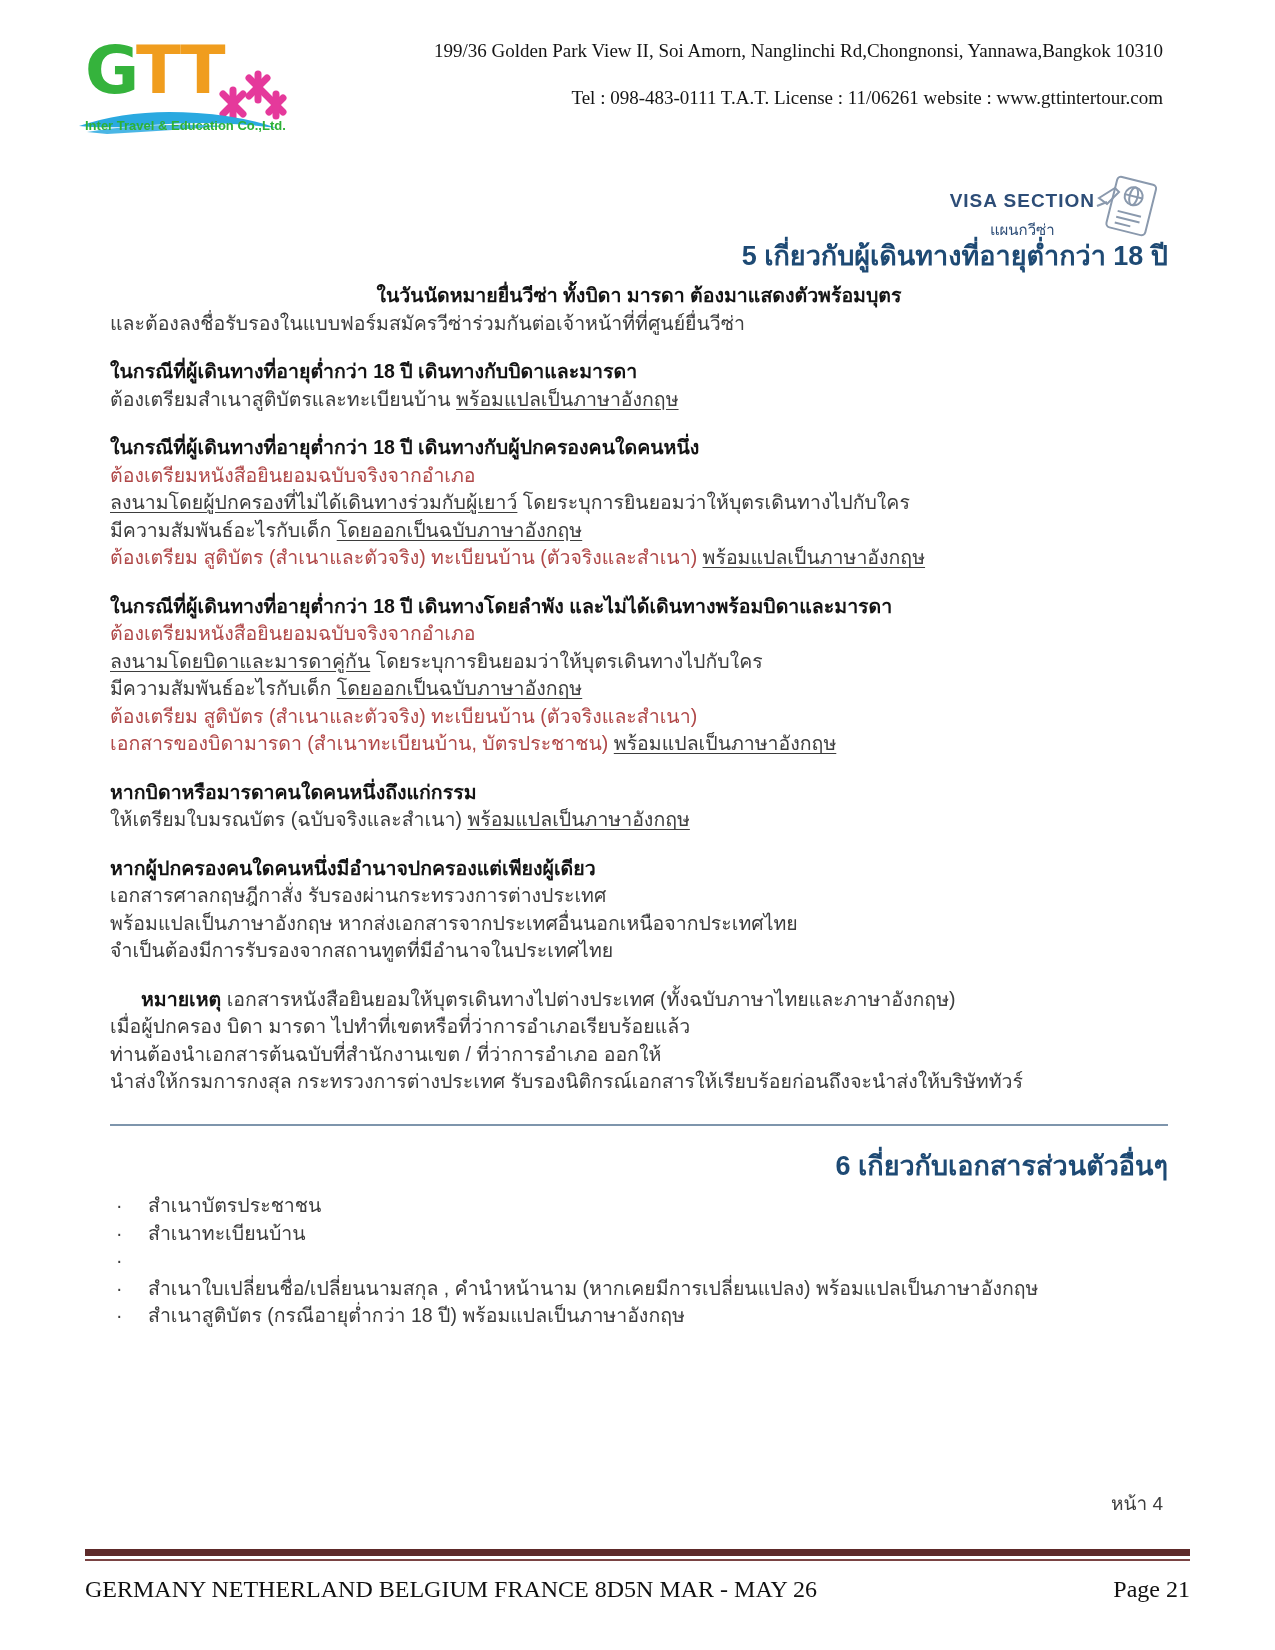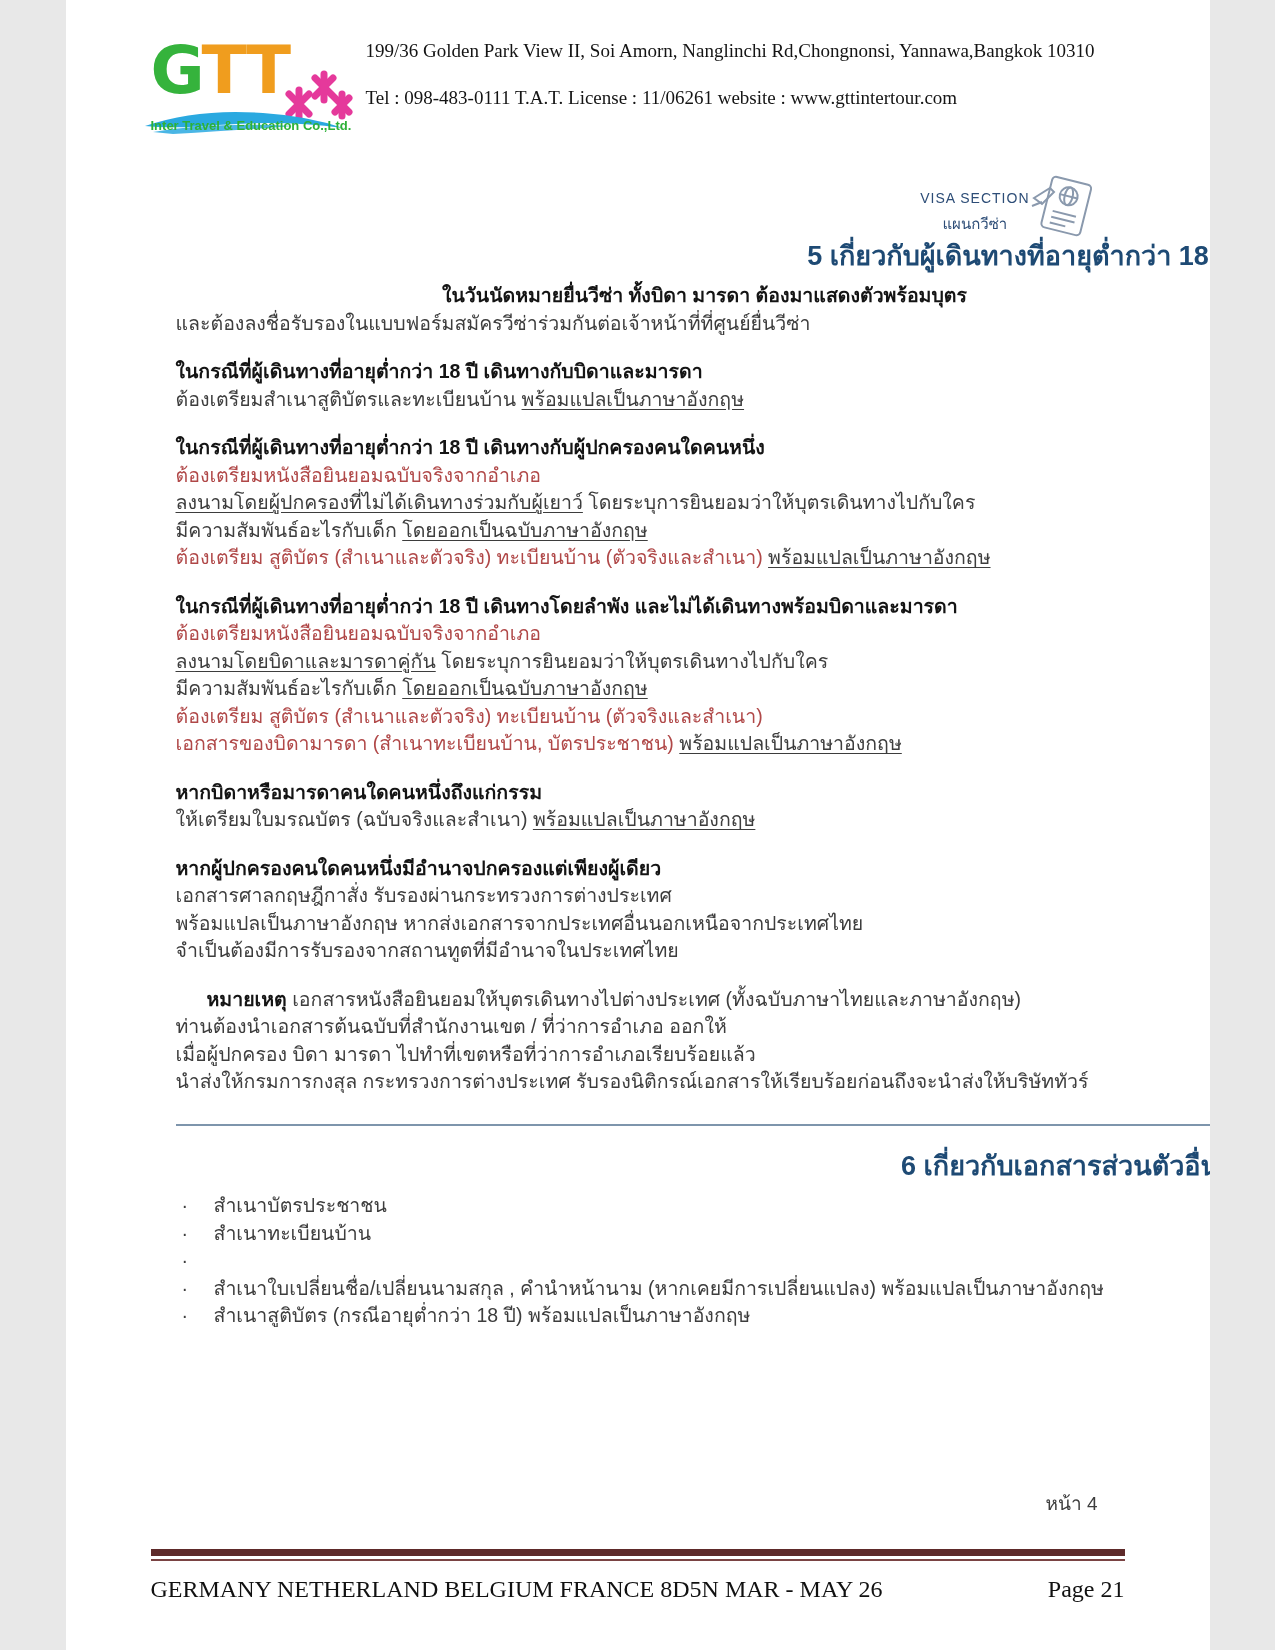--- a/index.html
+++ b/index.html
@@ -1,41 +1,41 @@
 <!DOCTYPE html>
 <html><head>
 <meta charset="utf-8">
 <style>
   * { box-sizing: border-box; }
   html,body { margin:0; padding:0; background:#e8e8e8; }
   .page {
     position: relative;
-    width: 1144px; height: 1650px;
+    width: 1275px; height: 1650px;
     margin: 0 auto;
     background: #ffffff;
     font-family: "Liberation Sans", sans-serif;
     color: #3d3d3d;
     overflow: hidden;
   }
 
   
   .logo { position:absolute; left:85px; top:38px; width:200px; }
   .logo-text { font-family:"DejaVu Sans", sans-serif; font-weight:bold; font-size:66px; line-height:1; letter-spacing:-2px; }
   .logo-g { color:#35b33c; }
   .logo-tt { color:#f09d1e; }
   .logo-flowers { position:absolute; left:120px; top:26px; }
   .logo-swoosh { position:absolute; left:-8px; top:66px; }
   .logo-sub { position:relative; margin-top:14px; font-size:13px; font-weight:bold; color:#2db137; white-space:nowrap; }
 
-  .header-lines { position:absolute; left:300px; right:112px; top:40px; text-align:left;
+  .header-lines { position:absolute; left:300px; right:112px; top:40px; text-align:right;
     font-family:"Liberation Serif", serif; font-size:19px; color:#141414; }
   .header-line2 { margin-top:25px; }
 
   .visa { position:absolute; right:180px; top:190px; text-align:center; color:#2d4d77; }
-  .visa-title { font-size:14px; font-weight:normal; letter-spacing:1px; }
+  .visa-title { font-size:19px; font-weight:bold; letter-spacing:1px; }
   .visa-sub { font-size:15px; margin-top:6px; }
   .passport-icon { position:absolute; right:108px; top:172px; }
 
   
   .content { position:absolute; left:110px; top:240px; width:1058px; }
   .sec-heading { font-size:27px; font-weight:bold; color:#1e4a74; margin:0 0 10px 0; line-height:1.2;text-align:right; }
   .content p { margin:0; font-size:19.5px; line-height:27.5px; }
   p.bhead { font-weight:bold; color:#141414; margin-top:21px; }
   p.note-line { color:#3d3d3d; }
   .red { color:#b04848; }
@@ -141,22 +141,22 @@
 
     <p class="bhead">หากบิดาหรือมารดาคนใดคนหนึ่งถึงแก่กรรม</p>
     <p><span>ให้เตรียมใบมรณบัตร (ฉบับจริงและสำเนา) </span><span class="u">พร้อมแปลเป็นภาษาอังกฤษ</span></p>
 
     <p class="bhead">หากผู้ปกครองคนใดคนหนึ่งมีอำนาจปกครองแต่เพียงผู้เดียว</p>
     <p>เอกสารศาลกฤษฎีกาสั่ง รับรองผ่านกระทรวงการต่างประเทศ</p>
     <p>พร้อมแปลเป็นภาษาอังกฤษ หากส่งเอกสารจากประเทศอื่นนอกเหนือจากประเทศไทย</p>
     <p>จำเป็นต้องมีการรับรองจากสถานทูตที่มีอำนาจในประเทศไทย</p>
 
     <p class="note-line bhead" style="font-weight:normal;margin-left:31px;"><span class="blabel">หมายเหตุ</span><span> เอกสารหนังสือยินยอมให้บุตรเดินทางไปต่างประเทศ (ทั้งฉบับภาษาไทยและภาษาอังกฤษ)</span></p>
+    <p class="note-line">เมื่อผู้ปกครอง บิดา มารดา ไปทำที่เขตหรือที่ว่าการอำเภอเรียบร้อยแล้ว</p>
     <p class="note-line">ท่านต้องนำเอกสารต้นฉบับที่สำนักงานเขต / ที่ว่าการอำเภอ ออกให้</p>
-    <p class="note-line">เมื่อผู้ปกครอง บิดา มารดา ไปทำที่เขตหรือที่ว่าการอำเภอเรียบร้อยแล้ว</p>
     <p class="note-line">นำส่งให้กรมการกงสุล กระทรวงการต่างประเทศ รับรองนิติกรณ์เอกสารให้เรียบร้อยก่อนถึงจะนำส่งให้บริษัททัวร์</p>
 
     <div class="divider"></div>
 
     <div class="sec-heading sec6-heading">6 เกี่ยวกับเอกสารส่วนตัวอื่นๆ</div>
 
     <div class="bullets">
       <div class="bullet-row">
           <span class="bullet-dot">·</span>
           <span>สำเนาบัตรประชาชน</span>

